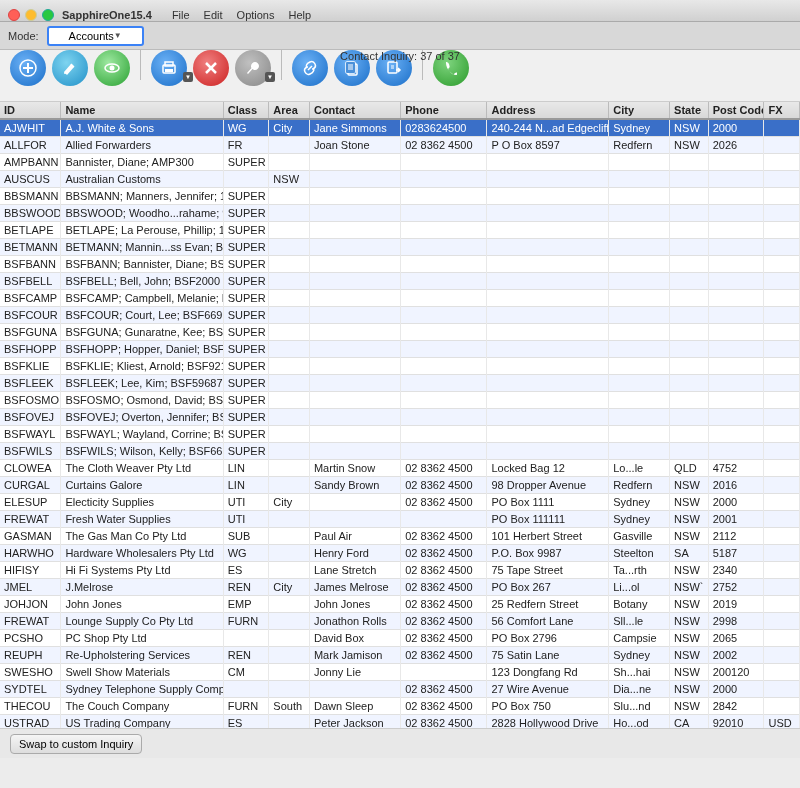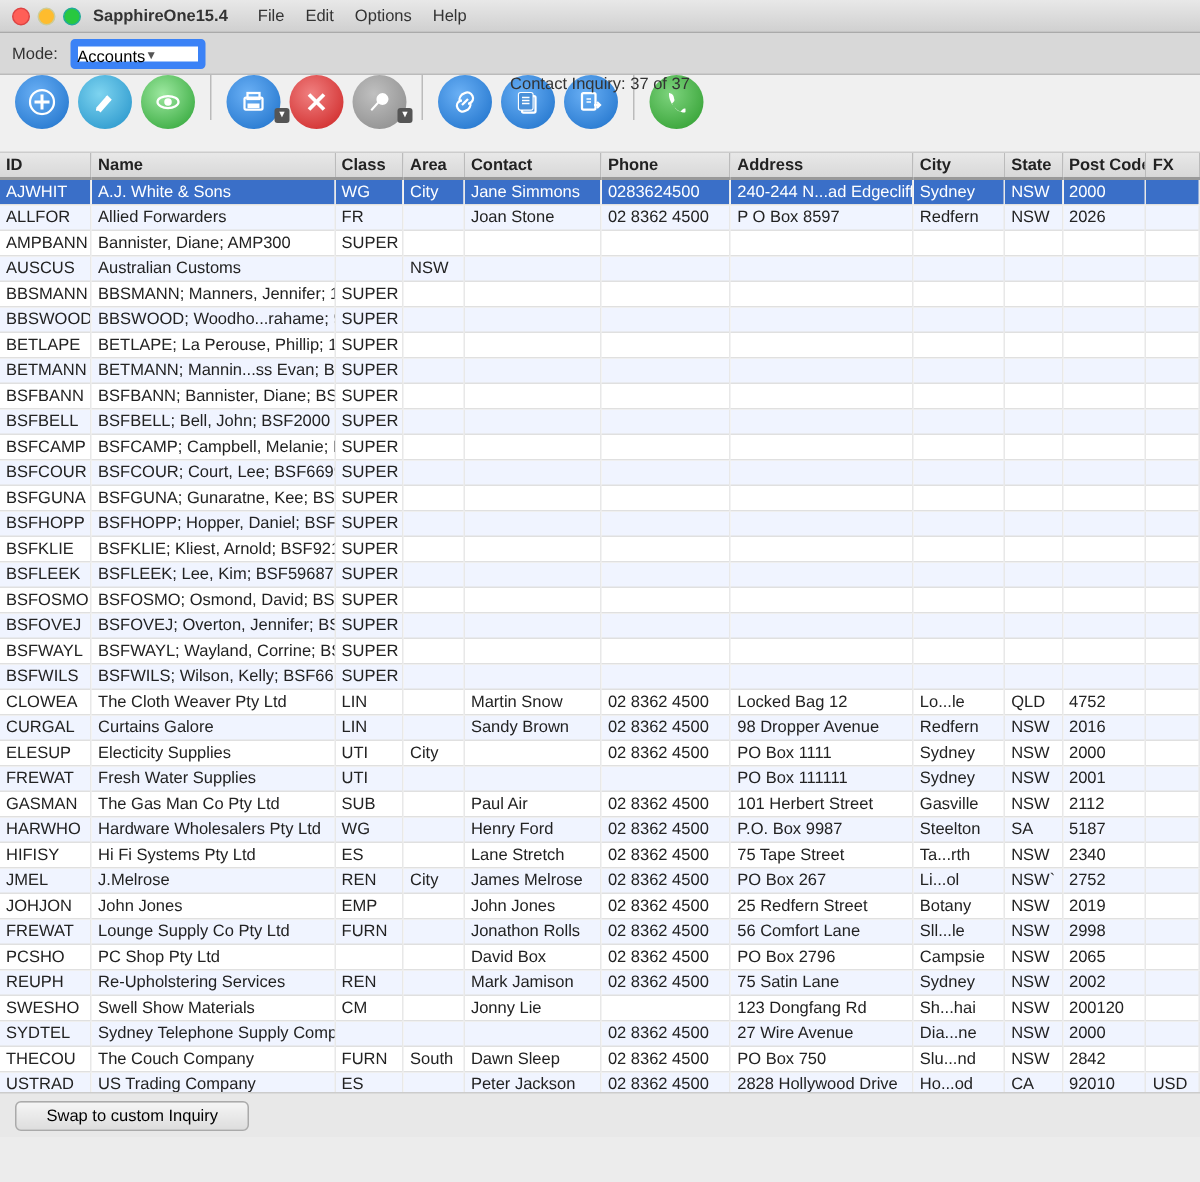--- a/index.html
+++ b/index.html
@@ -1,27 +1,27 @@
 <!DOCTYPE html>
 <html><head>
   <meta charset="utf-8">
   <style>
     * { margin: 0; padding: 0; box-sizing: border-box; }
     body { font-family: -apple-system, BlinkMacSystemFont, 'Helvetica Neue', Arial, sans-serif; font-size: 11px; background: #ececec; width: 800px; height: 788px; overflow: hidden; }
 
     
-    #title-bar { background: linear-gradient(to bottom, #e8e8e8, #d0d0d0); border-bottom: 1px solid #aaa; height: 22px; display: flex; align-items: center; padding: 0 8px; }
+    #title-bar { background: linear-gradient(to bottom, #e8e8e8, #d0d0d0); border-bottom: 1px solid #aaa; height: 22px; display: flex; align-items: flex-end; padding: 0 8px; }
     #title-bar .app-title { font-size: 11px; font-weight: bold; color: #333; margin-right: 20px; }
     #title-bar .menu-items { display: flex; gap: 14px; }
     #title-bar .menu-item { font-size: 11px; color: #333; cursor: pointer; }
 
     
     #mode-bar { background: #d8d8d8; border-bottom: 1px solid #bbb; height: 28px; display: flex; align-items: center; padding: 0 8px; gap: 8px; }
     #mode-bar .mode-label { font-size: 11px; color: #333; }
-    #mode-bar .mode-select { display: flex; align-items: flex-start; background: white; border: 5px solid #3b82f6; border-radius: 3px; padding: 1px 0; height: 20px; min-width: 90px; font-size: 11px; }
+    #mode-bar .mode-select { display: flex; align-items: center; background: white; border: 2px solid #3b82f6; border-radius: 3px; padding: 1px 20px; height: 20px; min-width: 90px; font-size: 11px; }
     #mode-bar .mode-select span { flex: 1; }
     #mode-bar .mode-select .arrow { font-size: 8px; color: #555; }
 
     
     #toolbar { background: #f0f0f0; border-bottom: 1px solid #ccc; height: 52px; display: flex; align-items: flex-start; padding: 0 10px; gap: 6px; position: relative; }
     .tb-btn { width: 36px; height: 36px; border-radius: 50%; border: none; cursor: pointer; display: flex; align-items: center; justify-content: center; font-size: 18px; }
     .tb-btn-blue { background: radial-gradient(circle at 40% 35%, #6ab0f5, #1a6ec8); color: white; }
     .tb-btn-edit { background: radial-gradient(circle at 40% 35%, #7ed4f0, #2090c8); color: white; }
     .tb-btn-eye { background: radial-gradient(circle at 40% 35%, #9de8a0, #28a030); color: white; }
     .tb-btn-print { background: radial-gradient(circle at 40% 35%, #6ab0f5, #1a6ec8); color: white; }
@@ -65,21 +65,21 @@
     .col-contact { width: 90px; }
     .col-phone { width: 85px; }
     .col-address { width: 120px; }
     .col-city { width: 60px; }
     .col-state { width: 38px; }
     .col-postcode { width: 55px; }
     .col-fx { width: 35px; }
 
     #content-area { display: flex; flex-direction: column; height: calc(788px - 22px - 28px - 52px - 30px); }
     #bottom-bar { background: #e8e8e8; border-top: 1px solid #ccc; height: 30px; display: flex; align-items: center; padding: 0 10px; }
-    #bottom-bar button { background: linear-gradient(to bottom, #f5f5f5, #ddd); border: 1px solid #aaa; border-radius: 4px; padding: 3px 20px; font-size: 11px; cursor: pointer; }
+    #bottom-bar button { background: linear-gradient(to bottom, #f5f5f5, #ddd); border: 1px solid #aaa; border-radius: 4px; padding: 3px 8px; font-size: 11px; cursor: pointer; }
   </style>
 </head>
 <body>
 
 <div id="title-bar">
   <div class="traffic-lights">
     <div class="tl-red"></div>
     <div class="tl-yellow"></div>
     <div class="tl-green"></div>
   </div>

